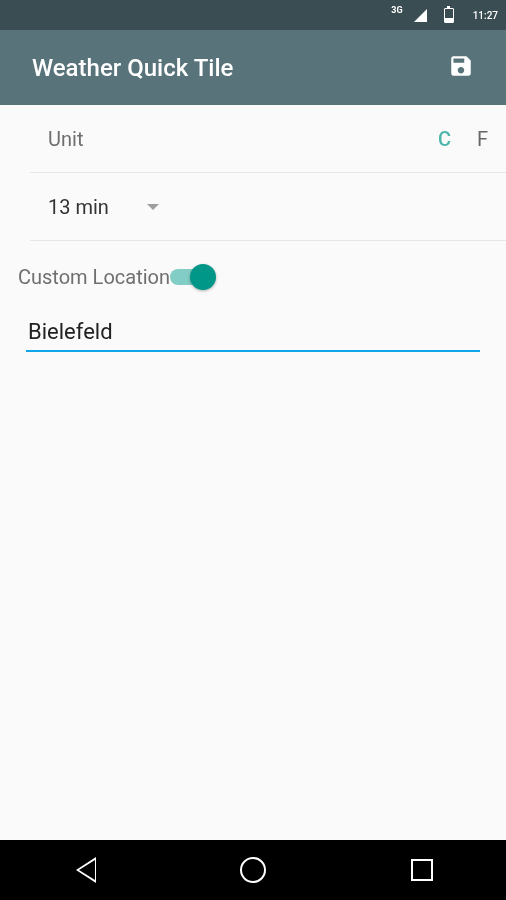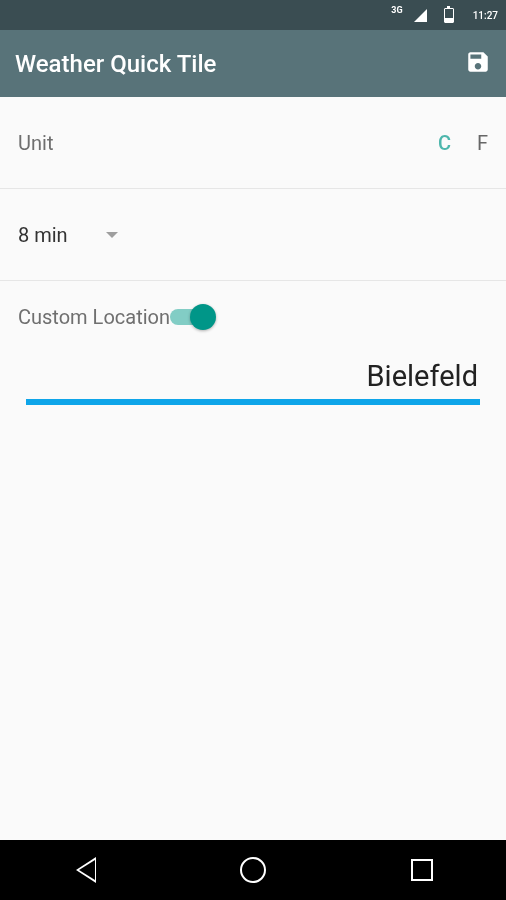--- a/index.html
+++ b/index.html
@@ -64,46 +64,47 @@
       left: 0;
       right: 0;
       height: 4px;
       background: #fff;
     }
     .status-time {
       font-weight: 500;
       font-size: 10px;
     }
     .app-bar {
-      height: 67px;
+      height: 75px;
       background: #587379;
       display: flex;
       align-items: center;
       justify-content: space-between;
-      padding: 0 15px;
+      padding: 0 32px;
     }
     .app-bar-title {
       color: #fff;
       font-size: 24px;
       font-weight: 500;
     }
     .save-icon {
       color: #fff;
       cursor: pointer;
     }
     .content {
       background: #fafafa;
     }
     .row {
       display: flex;
       align-items: center;
       justify-content: space-between;
       padding: 0 18px;
-      height: 92px;
+      height: 68px;
       border-bottom: 1px solid #e6e6e6;
+      margin-left: 30px;
     }
     .row-label {
       font-size: 20px;
       color: #6f6f6f;
     }
     .unit-options {
       display: flex;
       gap: 26px;
       font-size: 20px;
     }
@@ -155,27 +156,26 @@
       justify-content: flex-start;
       padding: 0 18px;
       height: 72px;
     }
     .location-input-wrapper {
       padding: 0 26px 8px 26px;
     }
     .location-input {
       width: 100%;
       border: none;
-      border-bottom: 6px solid #0ea5e9;
+      border-bottom: 2px solid #0ea5e9;
       background: transparent;
-      font-size: 29px;
+      font-size: 22px;
       color: #222;
       padding: 6px 2px;
       outline: none;
-      text-align: right;
     }
     .nav-bar {
       position: absolute;
       bottom: 0;
       left: 0;
       width: 506px;
       height: 60px;
       background: #000;
       display: flex;
       align-items: center;
@@ -256,21 +256,21 @@
     <div class="row-label">Unit</div>
     <div class="unit-options">
       <span class="unit-c">C</span>
       <span class="unit-f">F</span>
     </div>
   </div>
 
 
   <div class="row">
     <div class="refresh-right">
-      <span class="refresh-value">8 min</span>
+      <span class="refresh-value">13 min</span>
       <div class="dropdown-arrow"></div>
     </div>
   </div>
 
   <div class="custom-location-row">
     <div class="row-label">Custom Location</div>
     <div class="switch"></div>
   </div>
 
   <div class="location-input-wrapper">

